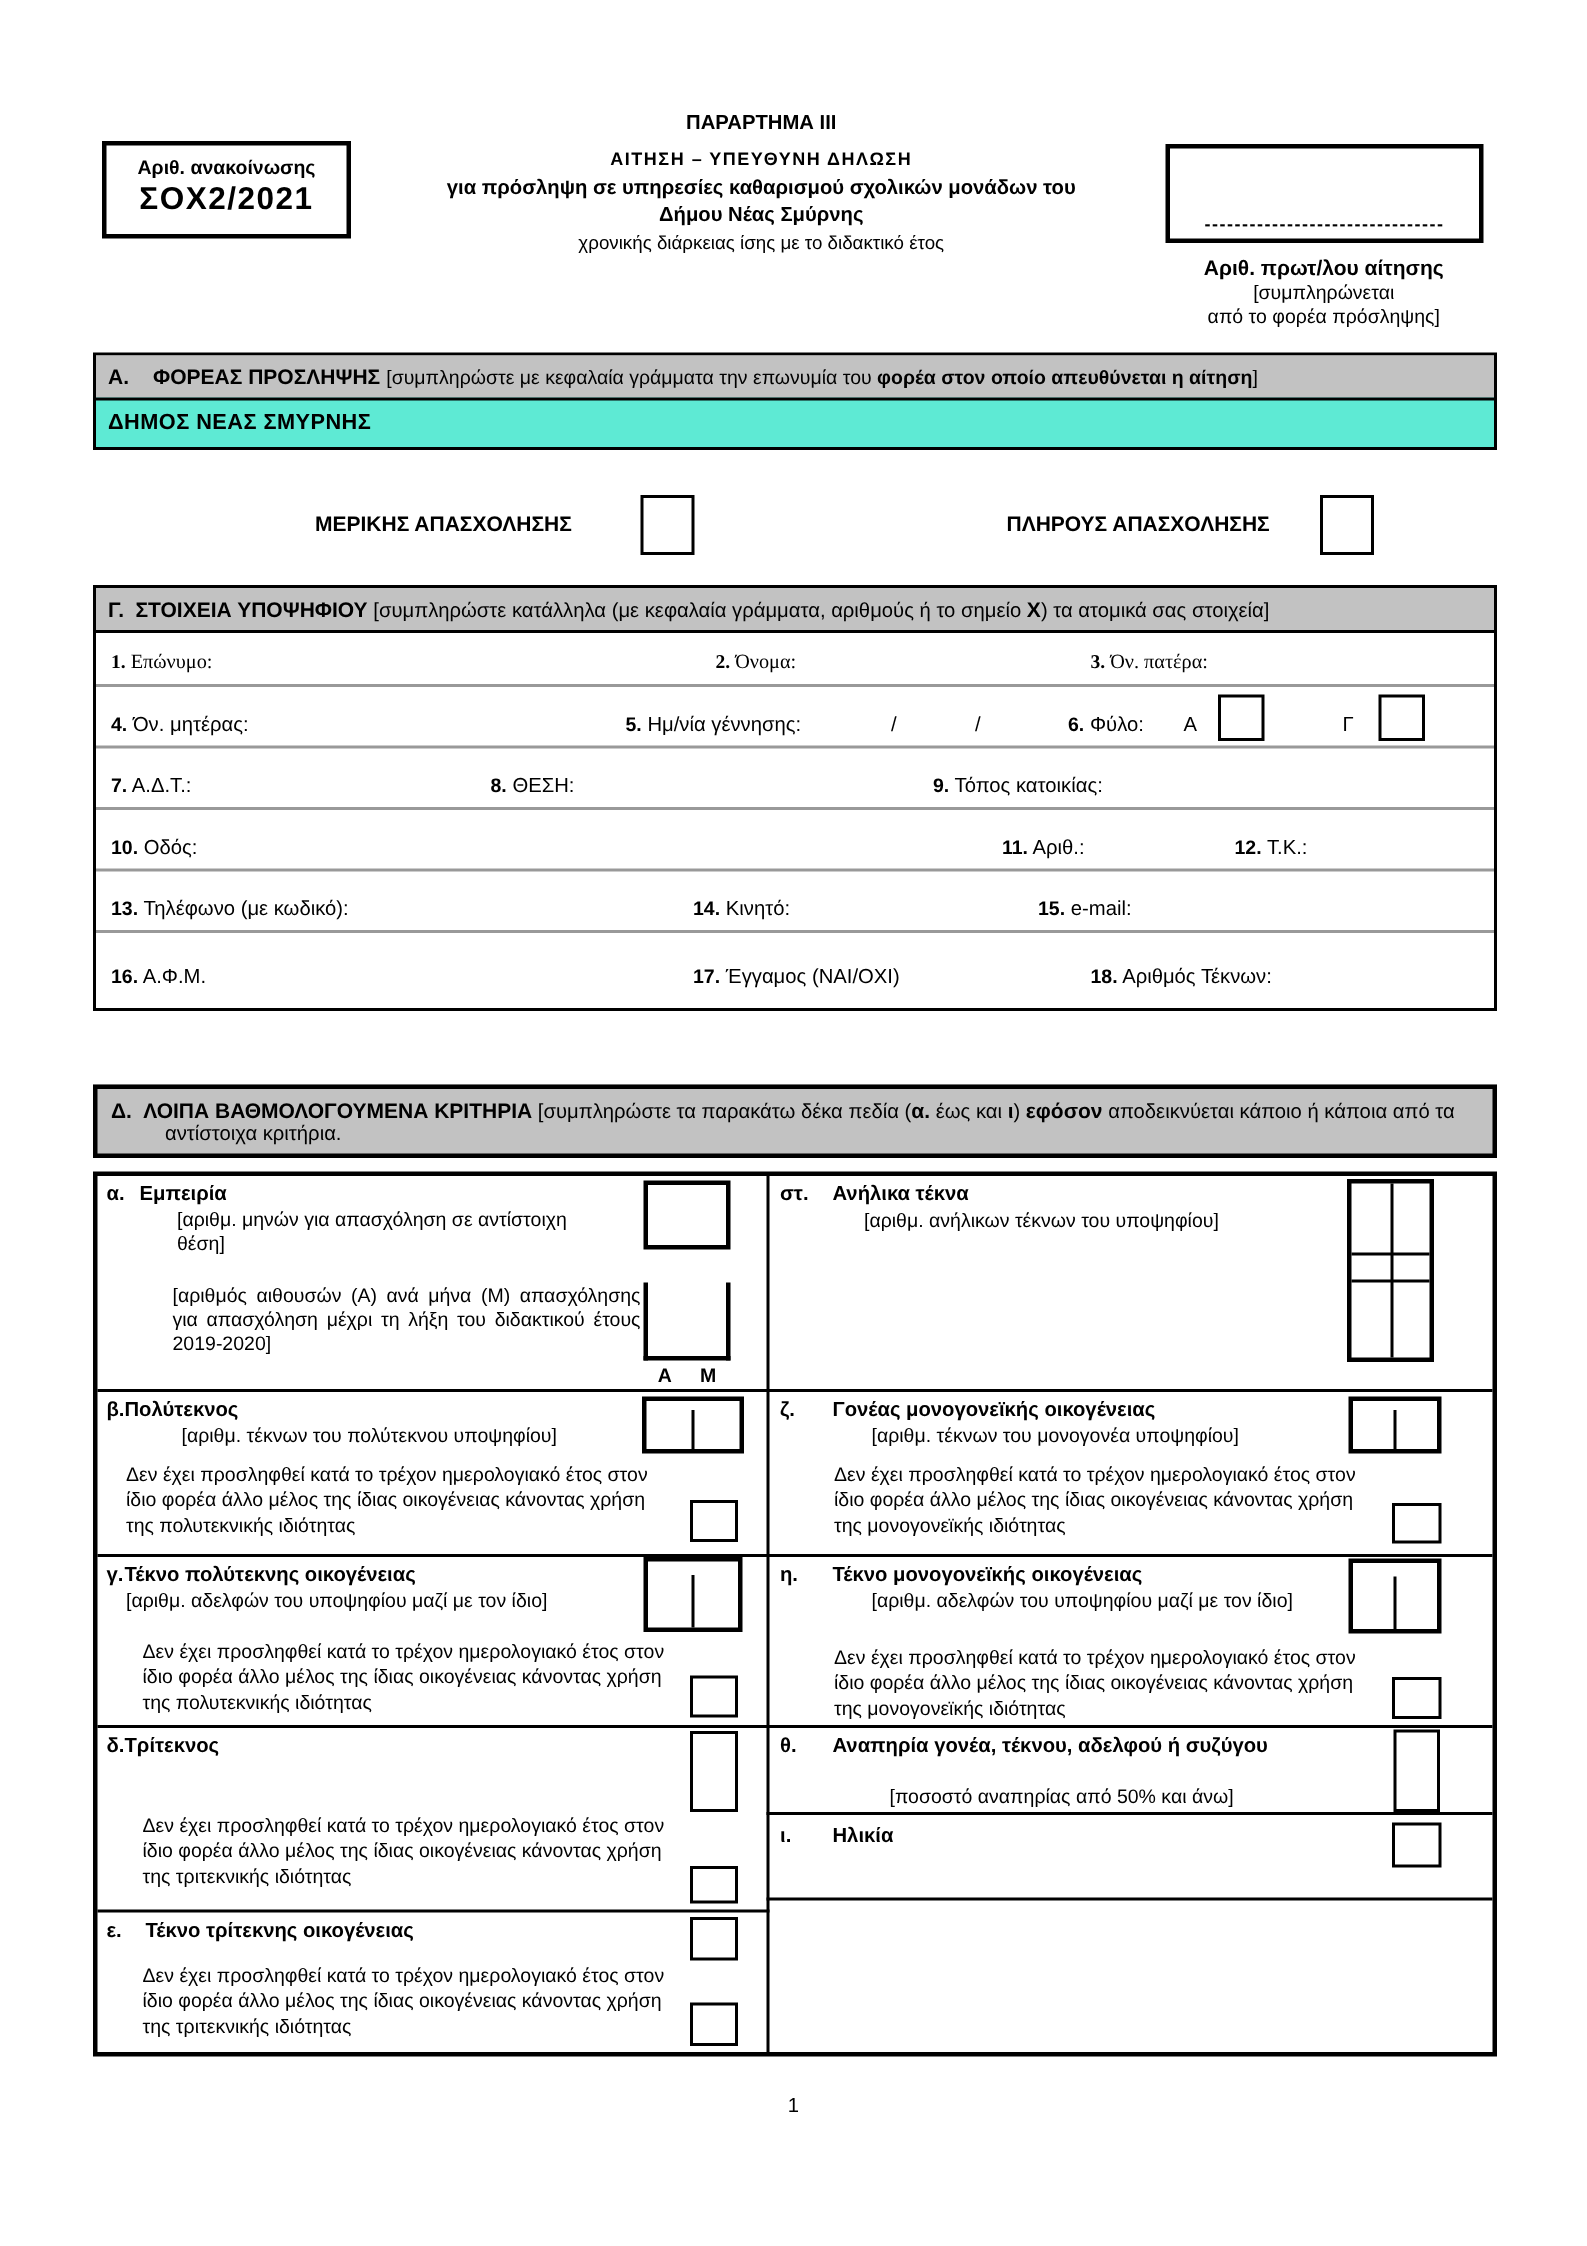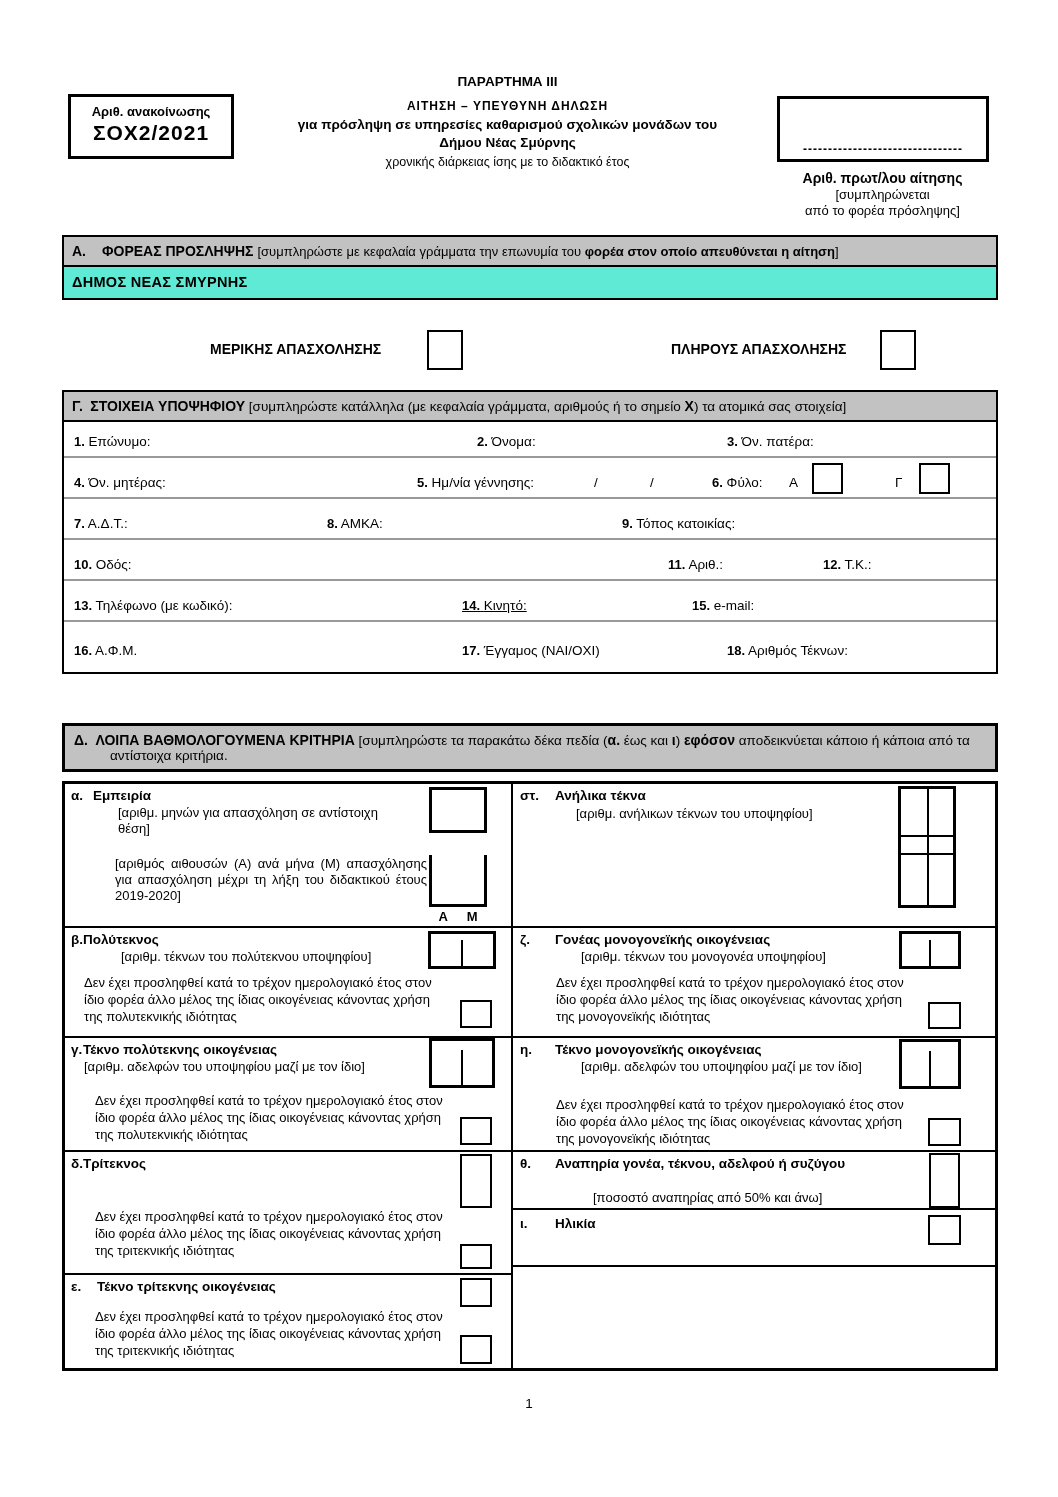--- a/index.html
+++ b/index.html
@@ -32,21 +32,21 @@
   .sec-title{font-weight:bold;font-size:14px;margin-right:4px;}
   .sec-hint{font-size:13px;}
   .optLabel{position:absolute;top:341px;font-weight:bold;font-size:14px;}
   .optBox{position:absolute;top:330px;width:32px;height:36px;border:2px solid #000;background:#fff;}
   
   .tableC{position:absolute;left:62px;top:390px;width:932px;border:2px solid #000;}
   .hdrC{background:#c2c2c2;border-bottom:2px solid #000;padding:6px 8px;font-size:13.5px;}
   .hdrC b{font-size:14px;}
   .hang{display:block;padding-left:36px;text-indent:-36px;}
   .c-row{position:relative;border-top:2px solid #999;}
-  .c-row.first{border-top:none;}
+  .c-row.first{border-top:none;font-family:Liberation Serif, serif;}
   .cfield{position:absolute;bottom:7px;font-size:13.5px;white-space:nowrap;}
   .cfield b{font-size:13px;}
   .gbox{position:absolute;top:5px;width:27px;height:27px;border:2px solid #000;background:#fff;}
   
   .dHdr{position:absolute;left:62px;top:723px;width:912px;border:3px solid #000;background:#c2c2c2;padding:6px 9px;font-size:13.5px;}
   .dHdr b{font-size:14px;}
   .dGrid{position:absolute;left:62px;top:781px;width:930px;height:584px;border:3px solid #000;background:#fff;}
   .vdiv{position:absolute;left:446px;top:0;bottom:0;width:2px;background:#000;}
   .sepL{position:absolute;left:0;width:448px;height:2px;background:#000;}
   .sepR{position:absolute;left:446px;right:0;height:2px;background:#000;}
@@ -122,31 +122,31 @@
       <span class="cfield" style="left:530px;">/</span>
       <span class="cfield" style="left:586px;">/</span>
       <span class="cfield" style="left:648px;"><b>6.</b> <span>Φύλο:</span></span>
       <span class="cfield" style="left:725px;">Α</span>
       <span class="gbox" style="left:748px;"></span>
       <span class="cfield" style="left:831px;">Γ</span>
       <span class="gbox" style="left:855px;"></span>
     </div>
     <div class="c-row" style="height:39px;">
       <span class="cfield" style="left:10px;"><b>7.</b> <span>Α.Δ.Τ.:</span></span>
-      <span class="cfield" style="left:263px;"><b>8.</b> <span>ΑΜΚΑ:</span></span>
+      <span class="cfield" style="left:263px;"><b>8.</b> <span>ΘΕΣΗ:</span></span>
       <span class="cfield" style="left:558px;"><b>9.</b> <span>Τόπος κατοικίας:</span></span>
     </div>
     <div class="c-row" style="height:39px;">
       <span class="cfield" style="left:10px;"><b>10.</b> <span>Οδός:</span></span>
       <span class="cfield" style="left:604px;"><b>11.</b> <span>Αριθ.:</span></span>
       <span class="cfield" style="left:759px;"><b>12.</b> <span>Τ.Κ.:</span></span>
     </div>
     <div class="c-row" style="height:39px;">
       <span class="cfield" style="left:10px;"><b>13.</b> <span>Τηλέφωνο (με κωδικό):</span></span>
-      <span class="cfield" style="left:398px;text-decoration:underline;"><b>14.</b> <span>Κινητό:</span></span>
+      <span class="cfield" style="left:398px;"><b>14.</b> <span>Κινητό:</span></span>
       <span class="cfield" style="left:628px;"><b>15.</b> <span>e-mail:</span></span>
     </div>
     <div class="c-row" style="height:50px;">
       <span class="cfield" style="left:10px;bottom:14px;"><b>16.</b> <span>Α.Φ.Μ.</span></span>
       <span class="cfield" style="left:398px;bottom:14px;"><b>17.</b> <span>Έγγαμος (ΝΑΙ/ΟΧΙ)</span></span>
       <span class="cfield" style="left:663px;bottom:14px;"><b>18.</b> <span>Αριθμός Τέκνων:</span></span>
     </div>
   </div>
 
   <div class="dHdr">

